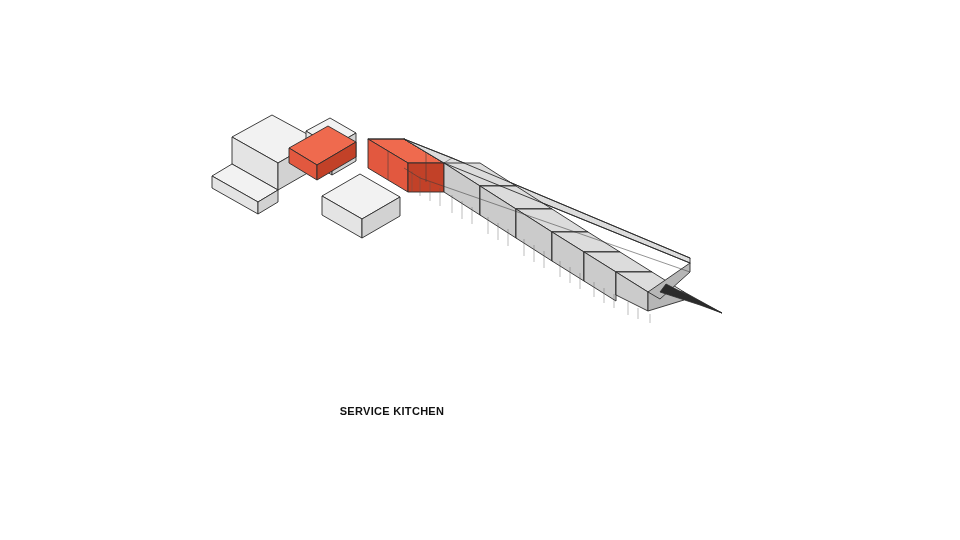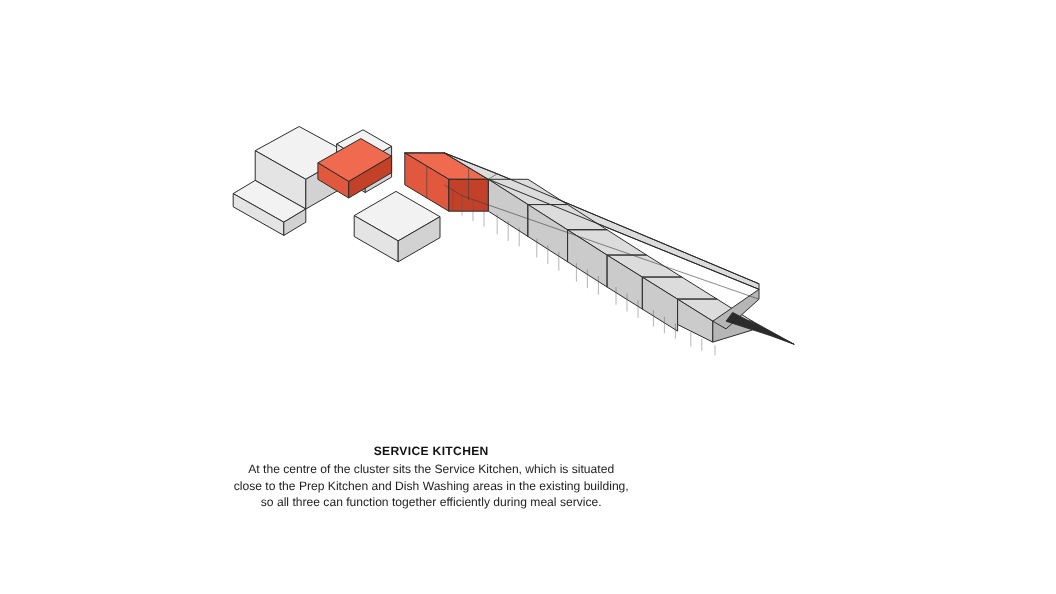--- a/index.html
+++ b/index.html
@@ -201,16 +201,15 @@
 
       <g>
         <polyline class="lnt" points="404,168 420,178 690,272"></polyline>
       </g>
 
     </svg>
   </div>
 
   <div id="caption">
     <div id="caption-title">SERVICE KITCHEN</div>
-    <div id="caption-body">At the centre of the cluster sits the Service Kitchen, which is situated close to the Prep Kitchen and Dish Washing areas in the existing building, so all three can function together efficiently during meal service.</div>
   </div>
 
 </div>
 
 </body></html>

